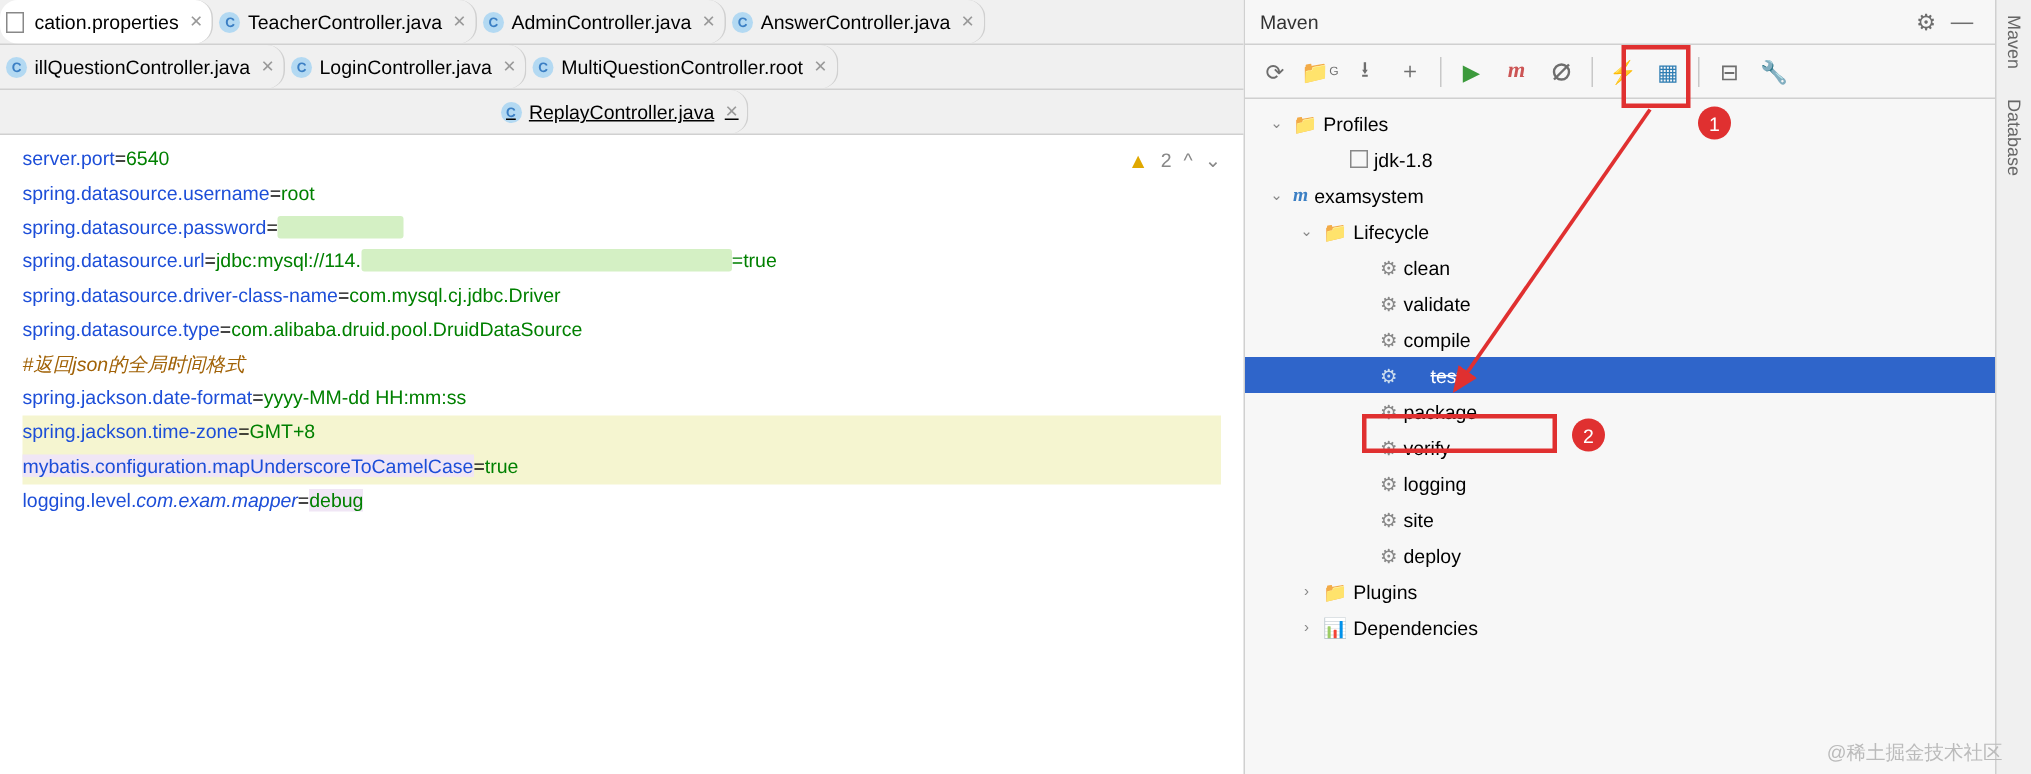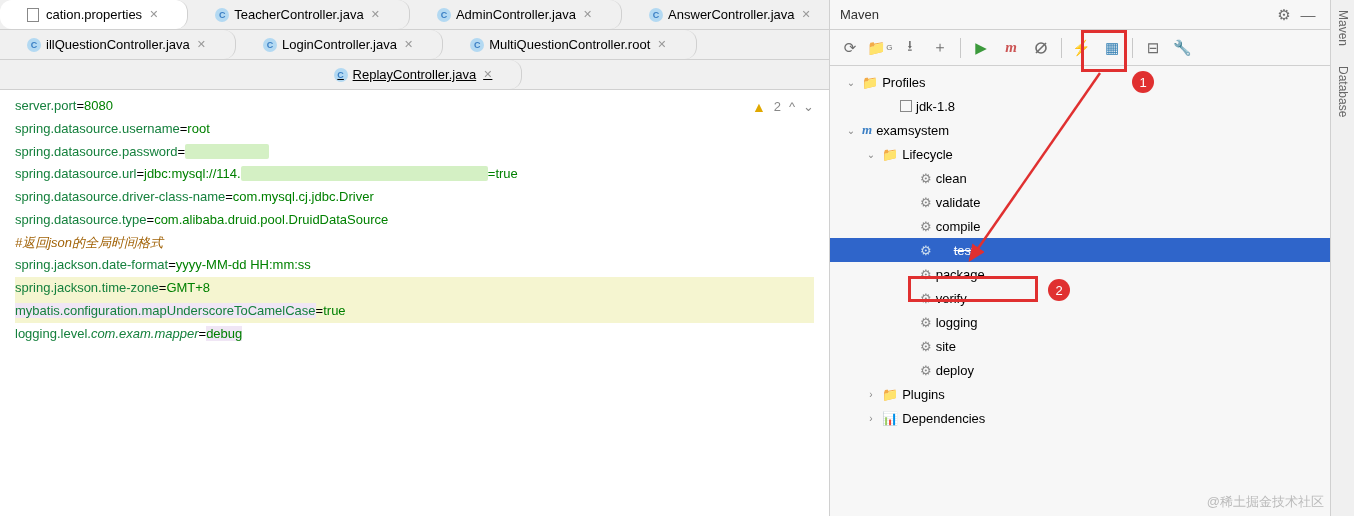--- a/index.html
+++ b/index.html
@@ -4,31 +4,31 @@
 <style>
 * { margin:0; padding:0; box-sizing:border-box; font-family:'Segoe UI',Arial,sans-serif; font-size:13px; }
 body { background:#fff; width:1354px; height:516px; position:relative; overflow:hidden; }
 .main { display:flex; height:100%; }
 .editor-area { flex:1; display:flex; flex-direction:column; border-right:1px solid #d0d0d0; min-width:0; }
 .maven-panel { width:500px; display:flex; flex-direction:column; background:#f7f7f7; }
 .right-strip { width:24px; background:#f0f0f0; border-left:1px solid #d0d0d0; display:flex; flex-direction:column; align-items:center; padding-top:10px; gap:20px; }
 .vtext { writing-mode:vertical-rl; color:#666; font-size:12px; }
 
 .tab-row { display:flex; background:#f0f0f0; border-bottom:1px solid #d0d0d0; height:30px; align-items:stretch; overflow:hidden; }
-.tab { display:flex; align-items:center; padding:0 27px; gap:5px; border-right:1px solid #d0d0d0; white-space:nowrap; cursor:pointer;border-radius:12px; }
+.tab { display:flex; align-items:center; padding:0 4px; gap:5px; border-right:1px solid #d0d0d0; white-space:nowrap; cursor:pointer;border-radius:12px; }
 .tab.active { background:#fff; }
 .tab-close { color:#999; font-size:11px; padding:0 2px; }
 .java-icon { width:14px; height:14px; background:#b3d9f2; border-radius:50%; display:inline-flex; align-items:center; justify-content:center; color:#3b7fc4; font-size:9px; font-weight:bold; }
 .java-icon::before { content:"C"; }
 .prop-icon { width:14px; height:14px; display:inline-block; position:relative; }
 .prop-icon::before { content:""; position:absolute; width:10px; height:12px; border:1px solid #888; background:#fff; }
 
 .editor-body { flex:1; padding:5px 15px; font-family:'Consolas','Courier New',monospace; font-size:16px; line-height:1.75; position:relative; overflow:hidden; }
 .code-line { white-space:pre; }
-.cm-prop { color:#15803d; } .cm-val { color:#008000; } .cm-eq { color:#000; }
+.cm-prop { color:#1d4ed8; } .cm-val { color:#008000; } .cm-eq { color:#000; }
 .cm-comment { color:#a16207; font-style:italic; }
 .hl-y { background:#f5f5d0; } .hl-p { background:#f0e6f5; }
 .blur { background:#d4f0c4; color:transparent; border-radius:2px; padding:0 20px;font-weight:bold; }
 .ed-badge { position:absolute; top:5px; right:15px; display:flex; align-items:center; gap:8px; color:#888; }
 .warn-tri { color:#e0a800; font-size:14px; }
 
 .maven-header { display:flex; align-items:center; height:30px; padding:0 10px; border-bottom:1px solid #d0d0d0; background:#f7f7f7; }
 .maven-title { flex:1; color:#333; font-size:13px; }
 .maven-toolbar { display:flex; align-items:center; height:36px; padding:0 8px; gap:6px; border-bottom:1px solid #d0d0d0; }
 .tb-btn { width:24px; height:24px; display:flex; align-items:center; justify-content:center; color:#6e6e6e; cursor:pointer; font-size:15px; }
@@ -44,21 +44,21 @@
 .tree-row .indent { display:inline-block; }
 .gear { color:#888; font-size:13px; }
 .folder-icon { color:#6a9ed0; font-size:13px; }
 .m-icon { color:#3b7fc4; font-size:13px; font-weight:bold; font-style:italic; font-family:serif; }
 .checkbox { width:12px; height:12px; border:1px solid #888; display:inline-block; }
 .strike { text-decoration:line-through;margin-left:18px; }
 
 .red-box { position:absolute; border:3px solid #e03030; pointer-events:none; z-index:50; }
 .red-arrow { position:absolute; z-index:49; pointer-events:none; }
 .red-bubble { position:absolute; width:22px; height:22px; background:#e03030; color:#fff; border-radius:50%; display:flex; align-items:center; justify-content:center; font-size:12px; z-index:51; }
-.watermark { position:absolute; bottom:5px; right:30px; color:#bbb; font-size:13px; }
+.watermark { position:absolute; bottom:5px; right:19px; color:#bbb; font-size:13px; }
 </style>
 </head>
 <body>
 
 <div class="main">
 
   <div class="editor-area">
 
     <div id="tabrow1" class="tab-row">
         <div class="tab active">
@@ -108,21 +108,21 @@
       </div>
 
     <div class="editor-body">
       <div class="ed-badge">
         <span class="warn-tri">▲</span>
         <span>2</span>
         <span style="cursor:pointer;">^</span>
         <span style="cursor:pointer;">⌄</span>
       </div>
       <div id="code-lines">
-          <div class="code-line"><span class="cm-prop">server.port</span><span class="cm-eq">=</span><span class="cm-val">8080</span></div>
+          <div class="code-line"><span class="cm-prop">server.port</span><span class="cm-eq">=</span><span class="cm-val">6540</span></div>
           <div class="code-line"><span class="cm-prop">spring.datasource.username</span><span class="cm-eq">=</span><span class="cm-val">root</span></div>
           <div class="code-line"><span class="cm-prop">spring.datasource.password</span><span class="cm-eq">=</span><span class="blur">xxxxxx</span></div>
           <div class="code-line"><span class="cm-prop">spring.datasource.url</span><span class="cm-eq">=</span><span class="cm-val">jdbc:mysql://114.</span><span class="blur" style="padding:0 120px;">x</span><span class="cm-val">=true</span></div>
           <div class="code-line"><span class="cm-prop">spring.datasource.driver-class-name</span><span class="cm-eq">=</span><span class="cm-val">com.mysql.cj.jdbc.Driver</span></div>
           <div class="code-line"><span class="cm-prop">spring.datasource.type</span><span class="cm-eq">=</span><span class="cm-val">com.alibaba.druid.pool.DruidDataSource</span></div>
           <div class="code-line"><span class="cm-comment">#返回json的全局时间格式</span></div>
           <div class="code-line"><span class="cm-prop">spring.jackson.date-format</span><span class="cm-eq">=</span><span class="cm-val">yyyy-MM-dd HH:mm:ss</span></div>
           <div class="code-line hl-y"><span class="cm-prop">spring.jackson.time-zone</span><span class="cm-eq">=</span><span class="cm-val">GMT+8</span></div>
           <div class="code-line hl-y"><span class="hl-p"><span class="cm-prop">mybatis.configuration.mapUnderscoreToCamelCase</span></span><span class="cm-eq">=</span><span class="cm-val">true</span></div>
           <div class="code-line"><span class="cm-prop">logging.level.<i>com.exam.mapper</i></span><span class="cm-eq">=</span><span class="hl-p"><span class="cm-val">debug</span></span></div>

